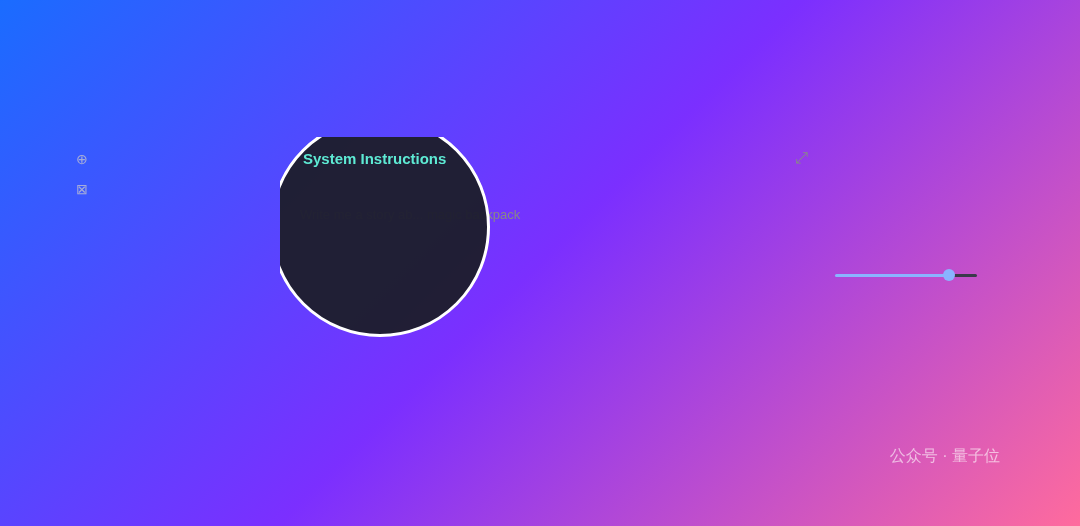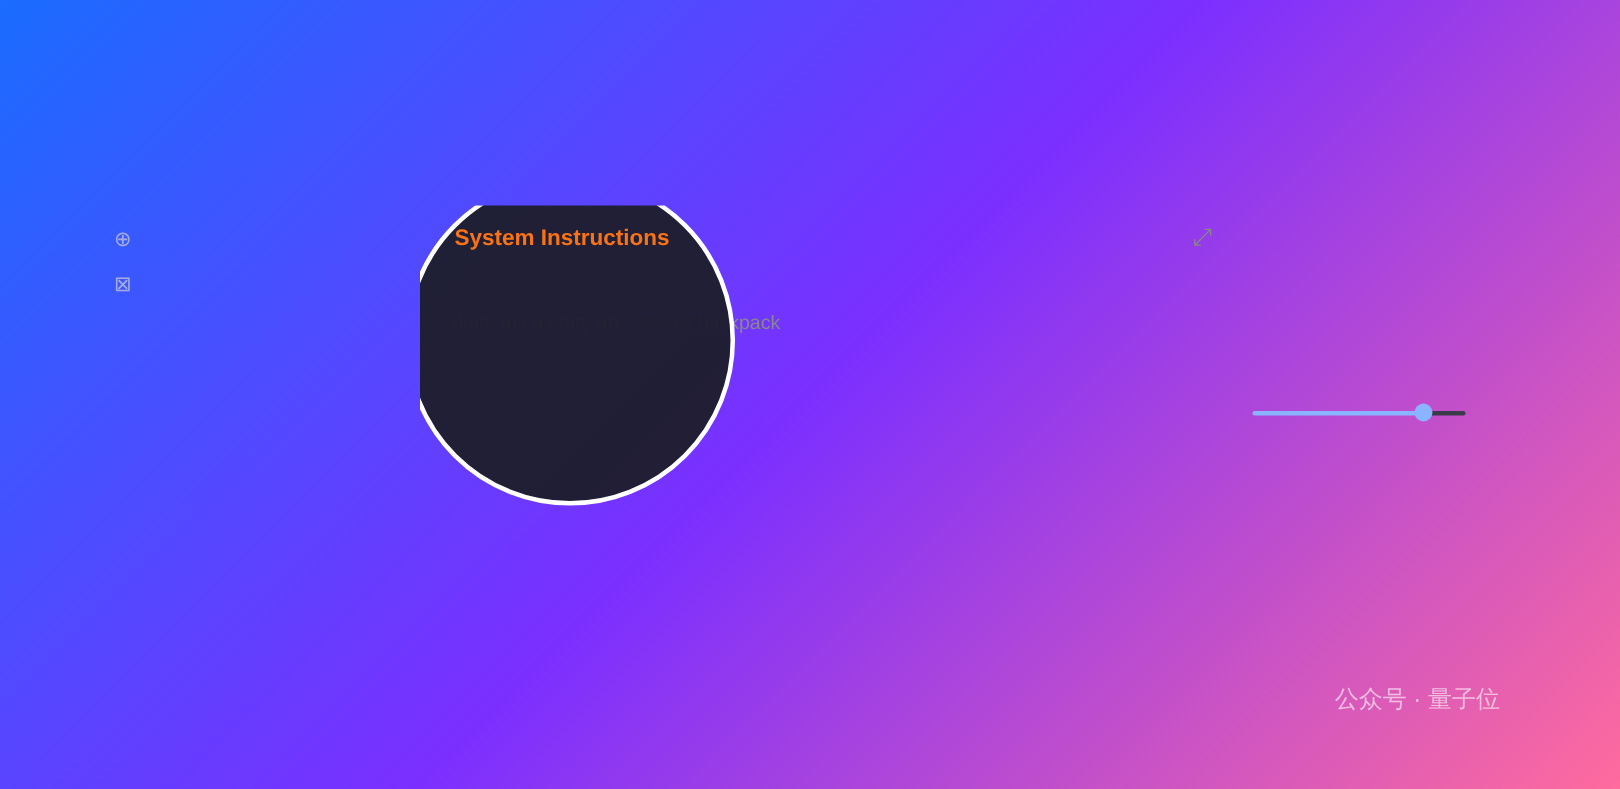--- a/index.html
+++ b/index.html
@@ -213,21 +213,21 @@
       z-index: 10;
       display: flex;
       flex-direction: column;
       align-items: flex-start;
       justify-content: flex-start;
       padding: 30px 20px 20px 30px;
     }
     .sys-instructions-label {
       font-size: 15px;
       font-weight: 700;
-      color: #f97316;
+      color: #5eead4;
       margin-bottom: 12px;
     }
     .sys-instructions-placeholder {
       font-size: 12px;
       color: #666;
     }
     .prompt-text-area {
       position: absolute;
       top: 0;
       left: 0;
@@ -347,21 +347,21 @@
       gap: 5px;
       font-size: 12px;
       color: #aaa;
       cursor: pointer;
     }
     .chevron-icon { font-size: 10px; }
 
     
     .watermark {
       position: absolute;
-      bottom: 49px;
+      bottom: 59px;
       right: 80px;
       font-size: 16px;
       color: rgba(255,255,255,0.6);
       font-weight: 500;
     }
   </style>
 </head>
 <body>
 
 <div style="position:relative; width:1080px; height:526px; display:flex; align-items:center; justify-content:center;">

